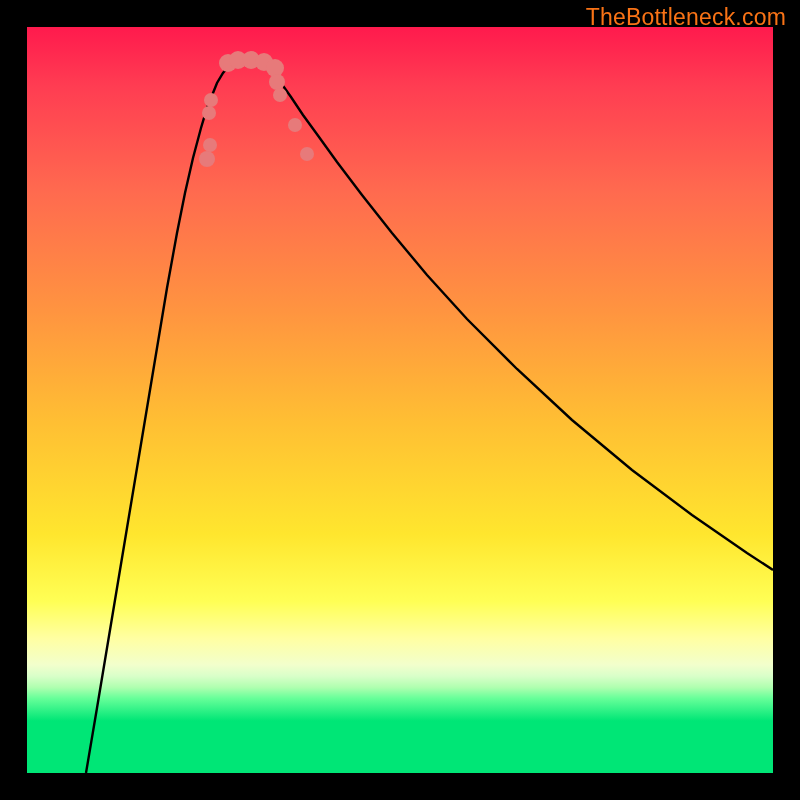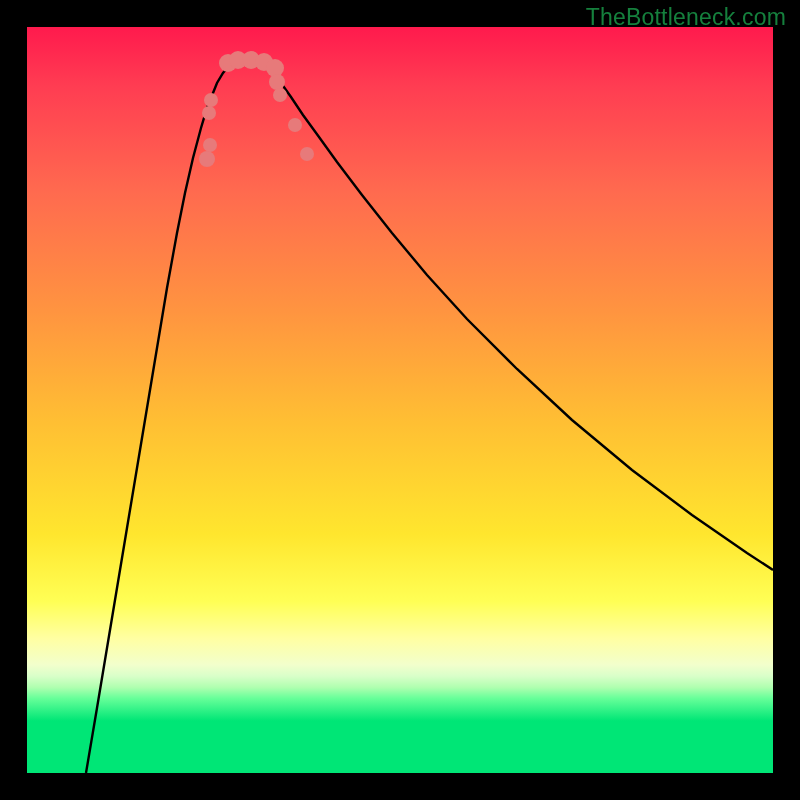--- a/index.html
+++ b/index.html
@@ -39,21 +39,21 @@
       #b0ffb0 88.5%,
       #66ff99 90%,
       #00e676 93%,
       #00e676 100%
     );
   }
   .watermark {
     position: absolute;
     top: 4px;
     right: 14px;
-    color: #15803d;
+    color: #f97316;
     font-size: 23px;
     font-weight: 500;
     letter-spacing: 0.2px;
   }
   svg.curves {
     position: absolute;
     left: 0;
     top: 0;
   }
   .dot {

